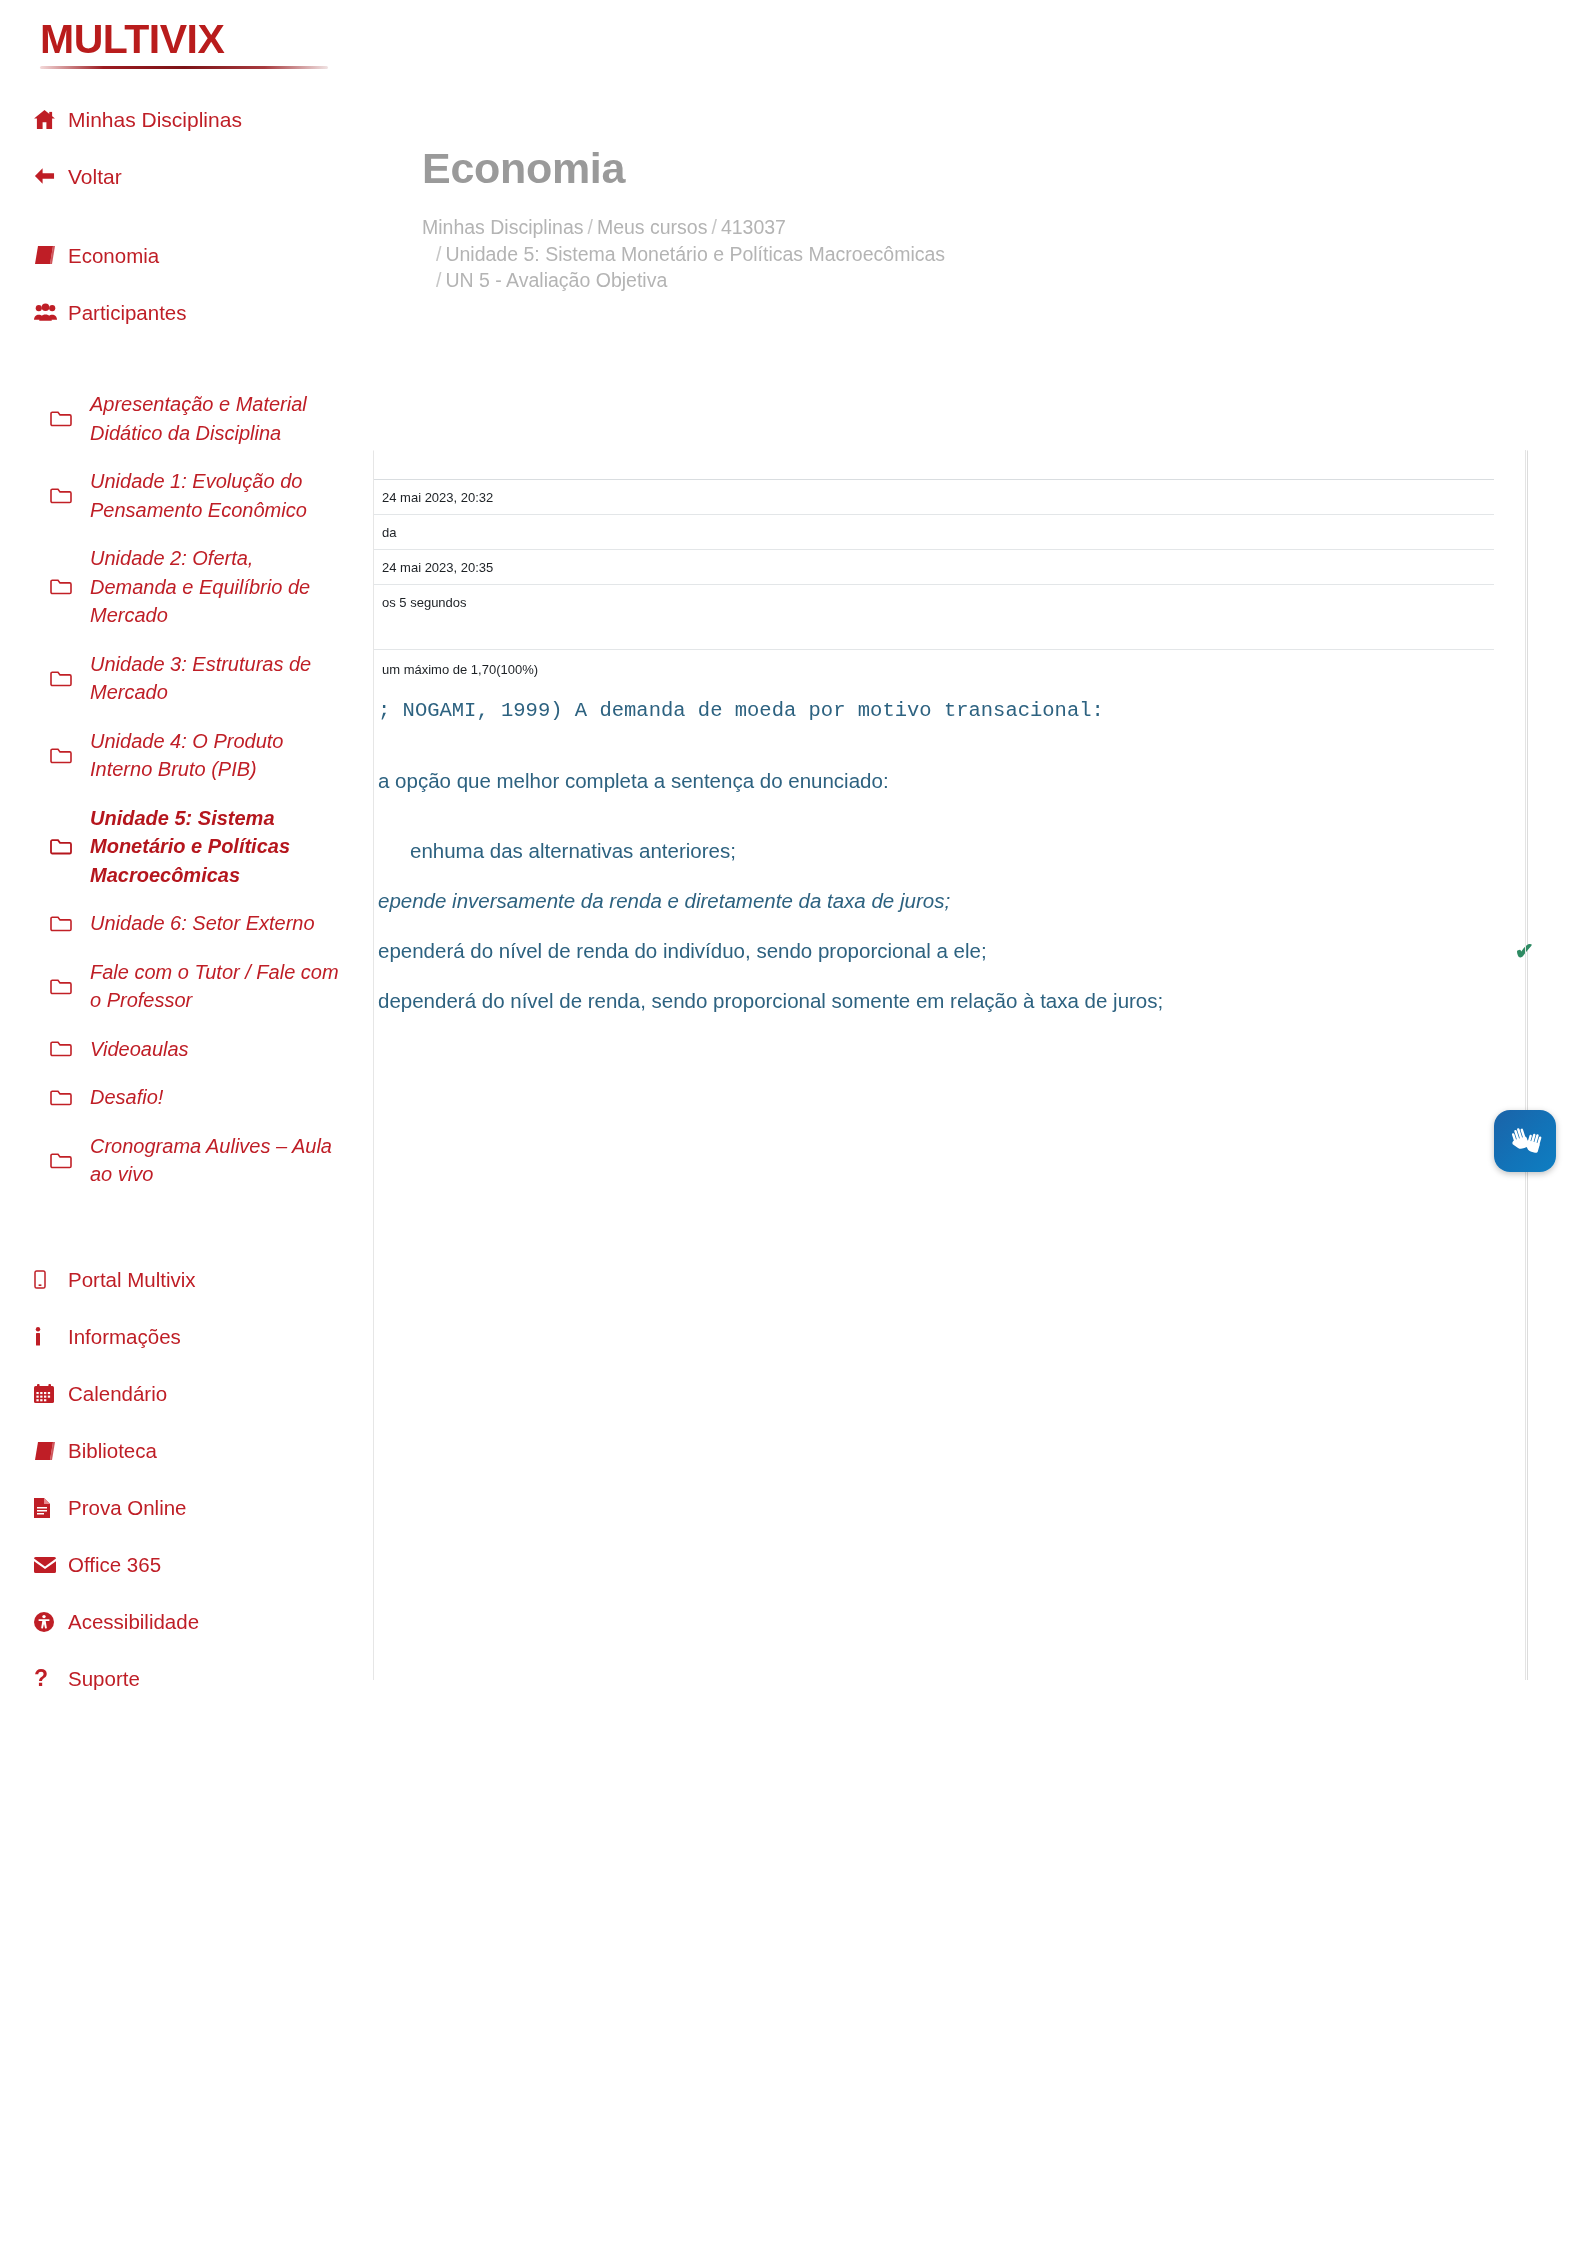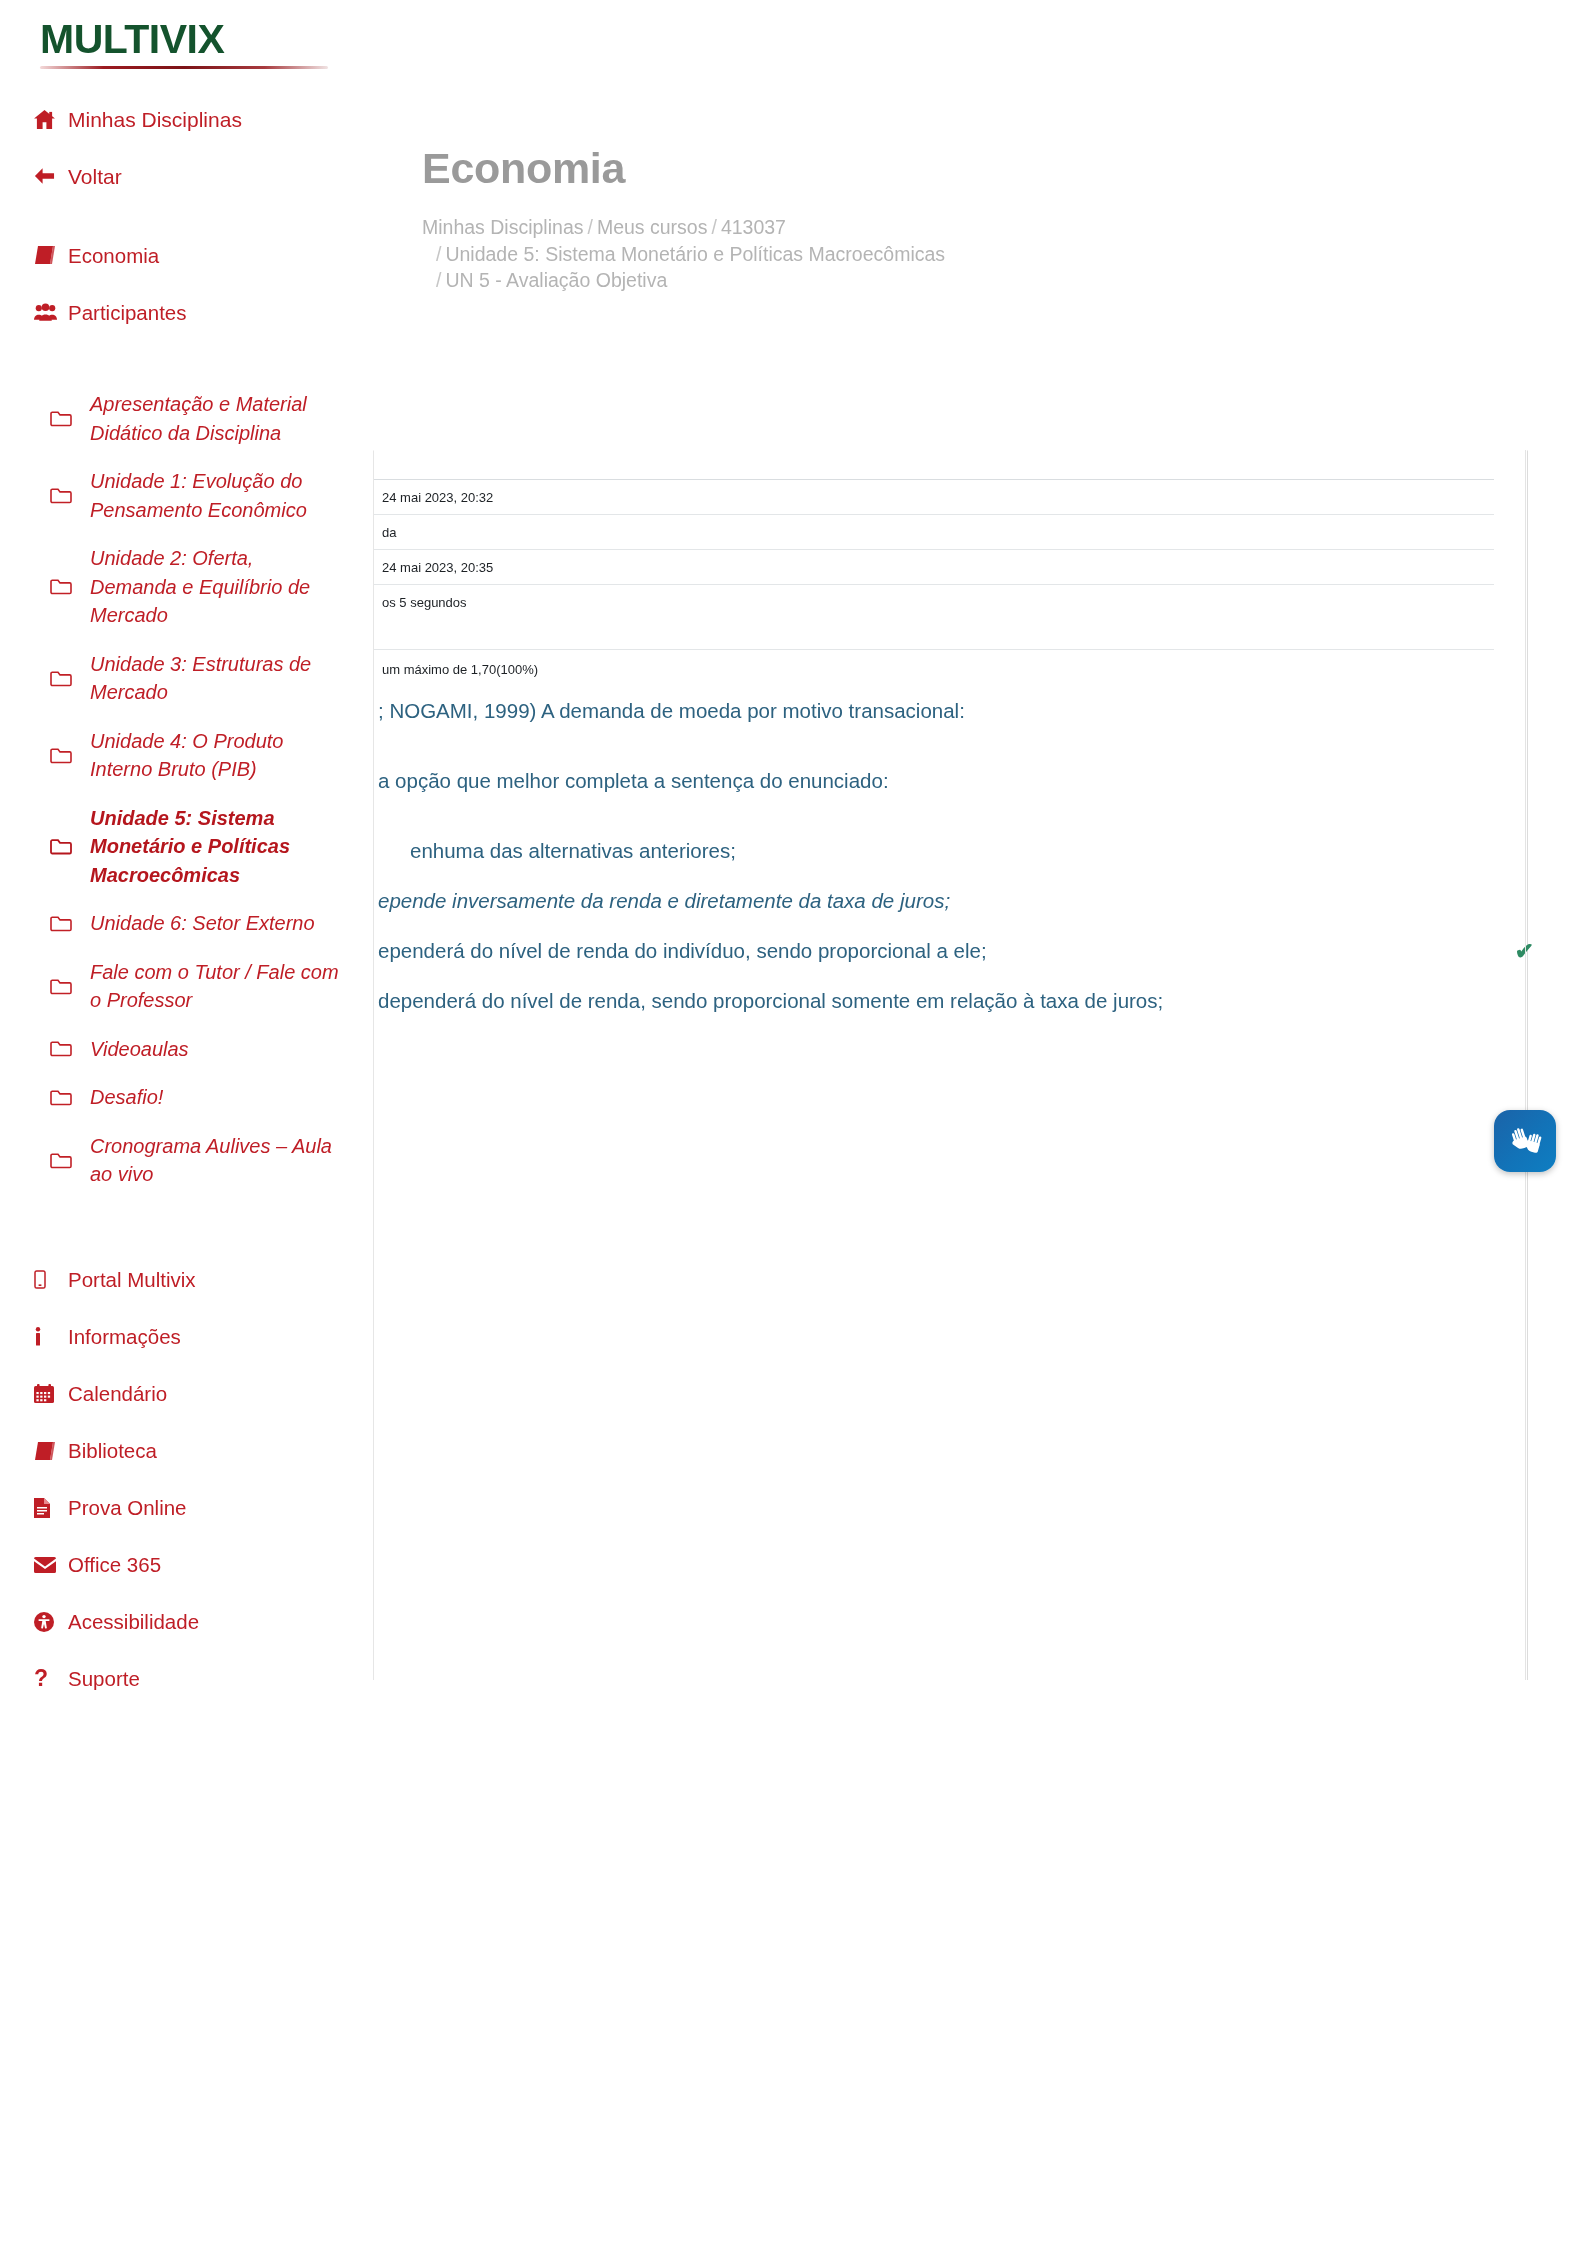--- a/index.html
+++ b/index.html
@@ -12,21 +12,21 @@
   }
   .page { position: relative; width: 1570px; height: 2268px; background: #fff; }
 
   
   .logo-wrap {
     position: absolute; left: 40px; top: 14px; width: 290px; height: 66px;
   }
   .logo-text {
     font-family: "Liberation Sans", sans-serif;
     font-weight: bold; font-size: 41px; letter-spacing: -0.5px;
-    color: #14532d; line-height: 50px;
+    color: #b91c1c; line-height: 50px;
   }
   .logo-rule {
     margin-top: 2px; height: 3px; width: 288px;
     background: linear-gradient(90deg,#f3d9d9 0%, #9c1b21 22%, #7c1317 50%, #a83b3f 78%, #f0e3e3 100%);
     border-radius: 2px;
   }
 
   
   .sidebar {
     position: absolute; left: 0; top: 100px; width: 370px;
@@ -99,21 +99,21 @@
     height: 35px; display: flex; align-items: center;
     padding-left: 8px;
     font-size: 13px; color: #1d2125;
   }
   .info-row:first-child { border-top: 1px solid #d9dde0; }
   .info-row.spacer { border-top: none; height: 30px; }
   .info-row.grade { border-top: 1px solid #e3e6e8; height: 40px; }
 
   .q-block { position: absolute; left: 0px; top: 245px; width: 1150px; }
   .q-stem {
-    font-size: 20.5px; color: #2d6280; line-height: 30px; padding-left: 4px;
+    font-size: 20.5px; color: #2d6280; line-height: 30px; padding-left: 4px; font-family: Liberation Mono, monospace;
   }
   .q-instruction {
     font-size: 20.5px; color: #2d6280; line-height: 30px;
     padding-left: 4px; margin-top: 40px;
   }
   .answers { margin-top: 40px; position: relative; }
   .ans {
     position: relative;
     font-size: 20.5px; color: #2d6280; line-height: 30px;
     padding-left: 4px; margin-bottom: 19px;

